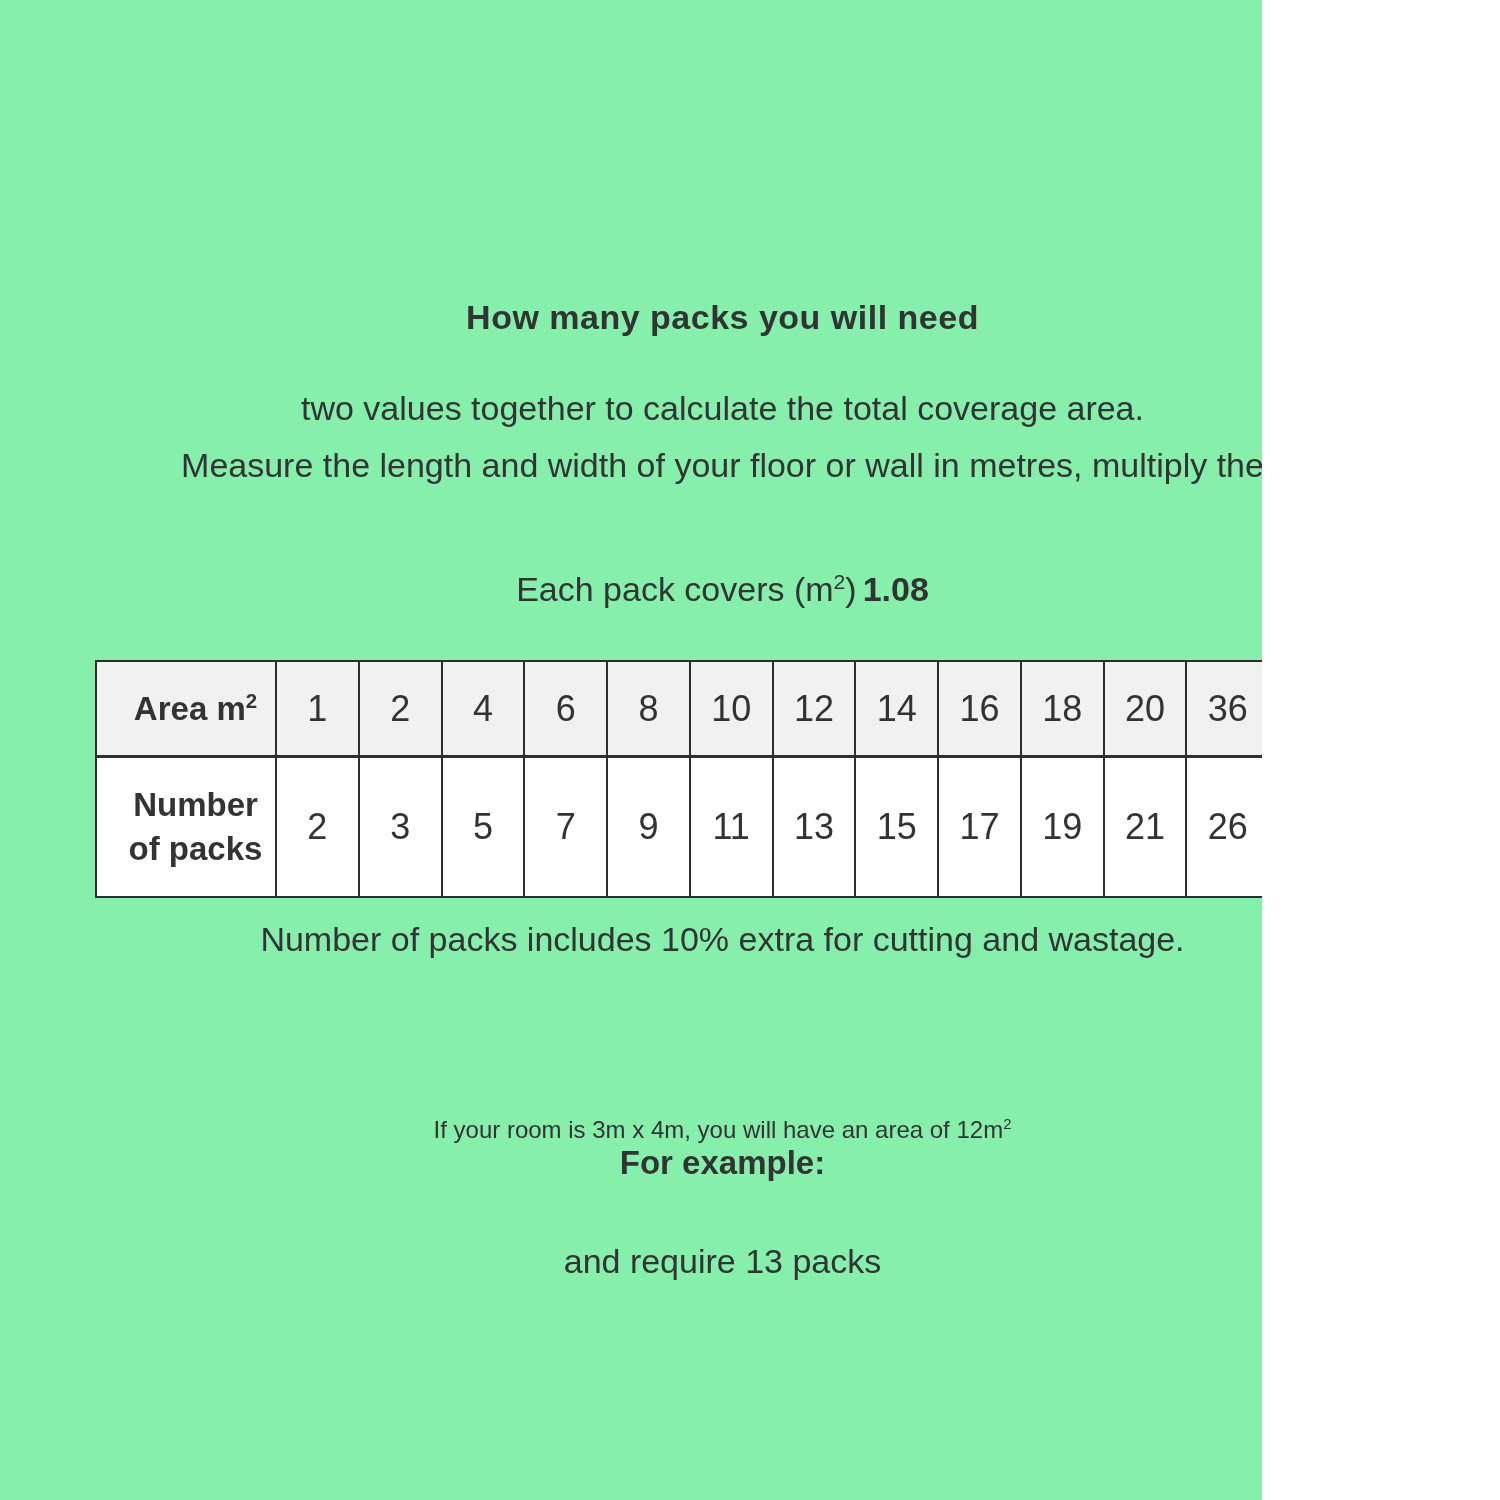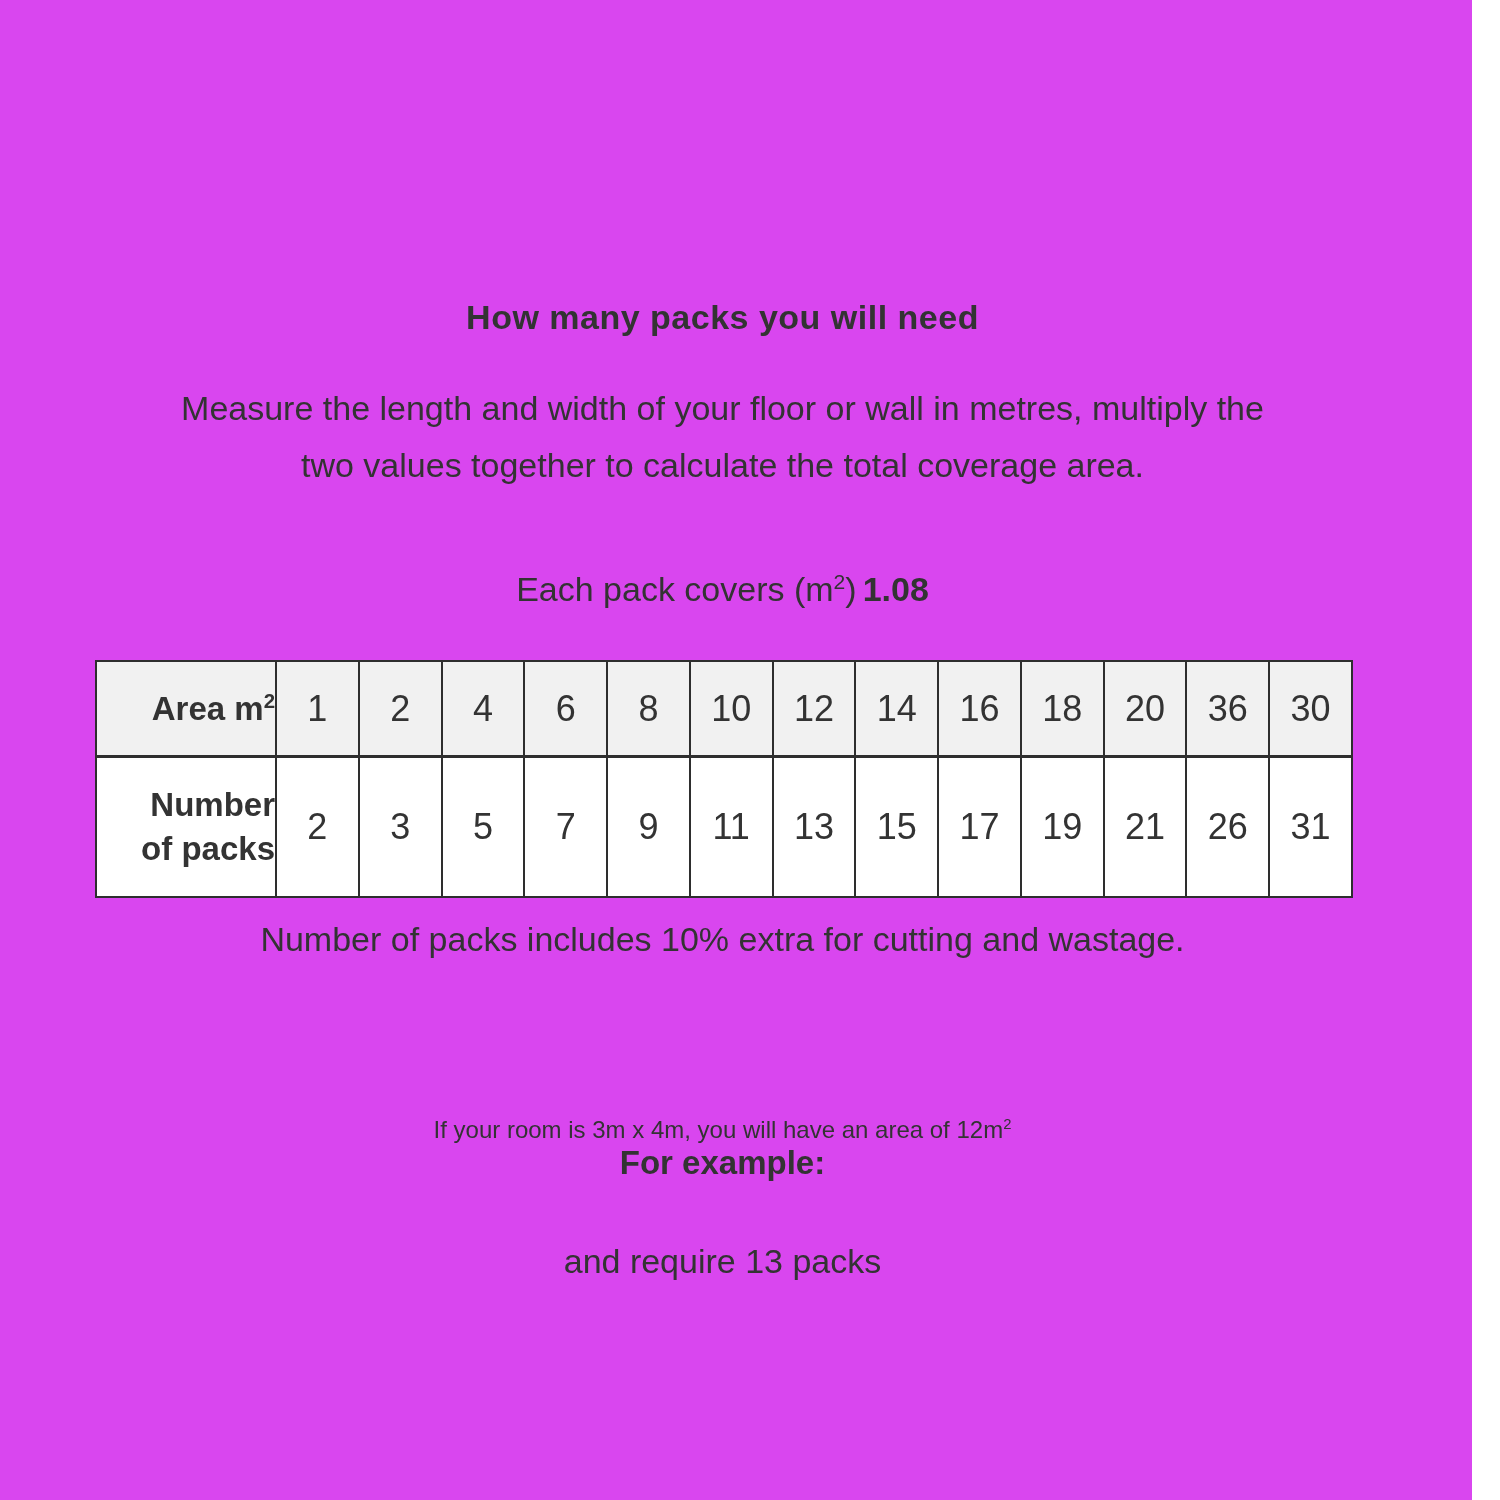--- a/index.html
+++ b/index.html
@@ -2,23 +2,23 @@
 <html><head>
 <meta charset="utf-8">
 <style>
   html, body {
     margin: 0;
     padding: 0;
     background: #ffffff;
   }
   .page {
     position: relative;
-    width: 1472px;
+    width: 1262px;
     height: 1500px;
-    background: #d946ef;
+    background: #86efac;
     font-family: "Liberation Sans", sans-serif;
     color: #333333;
     overflow: hidden;
   }
   .centerblock {
     position: absolute;
     left: 0;
     width: 1445px;
     text-align: center;
   }
@@ -68,21 +68,21 @@
     background: #f1f1f1;
     height: 93px;
     border-bottom: 3px solid #2e2e2e;
   }
   table.packs-table tr.body-row td,
   table.packs-table tr.body-row th {
     background: #ffffff;
     height: 138px;
   }
   table.packs-table th.rowhead {
-    text-align: right;
+    text-align: center;
     padding-left: 19px;
     font-weight: bold;
     font-size: 33px;
     line-height: 44px;
   }
   .note {
     top: 920px;
     font-size: 34px;
   }
   .example-heading {
@@ -102,22 +102,22 @@
   }
 </style>
 </head>
 <body>
 
 <div class="page">
 
   <div class="centerblock title">How many packs you will need</div>
 
   <div class="centerblock intro">
+    <div>two values together to calculate the total coverage area.</div>
     <div>Measure the length and width of your floor or wall in metres, multiply the</div>
-    <div>two values together to calculate the total coverage area.</div>
   </div>
 
   <div class="centerblock coverage">
     <span>Each pack covers (m</span><sup>2</sup><span>)</span><span class="value">1.08</span>
   </div>
 
   <table class="packs-table">
     <colgroup>
       <col class="first">
       <col>

